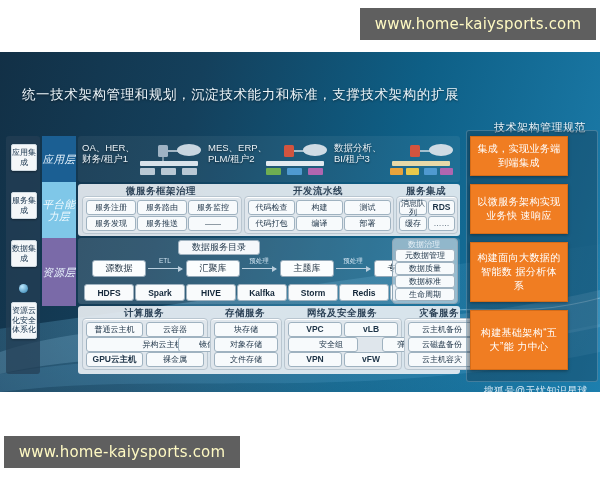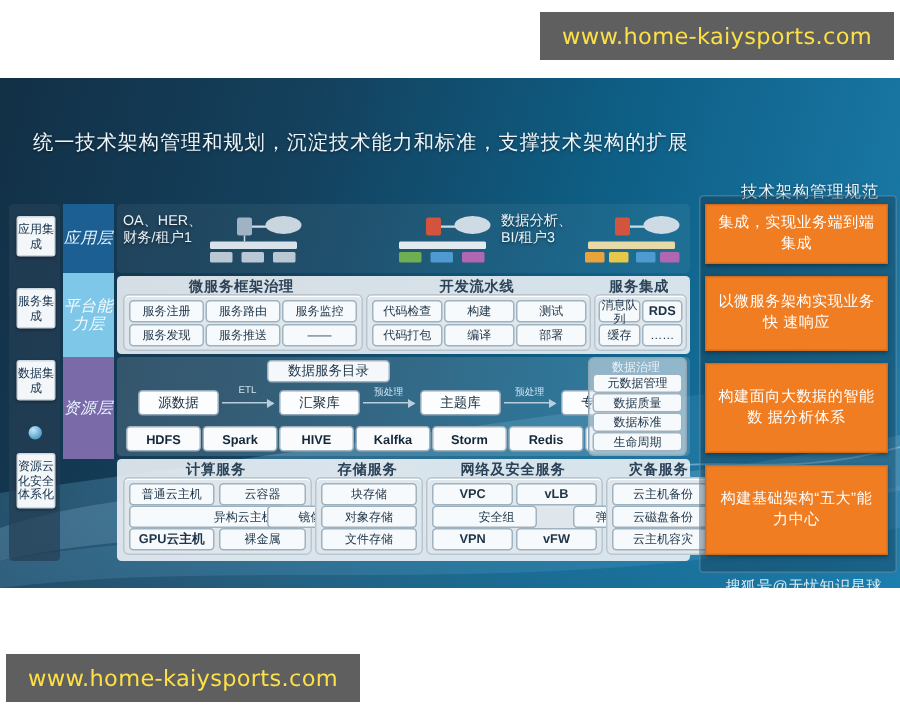--- a/index.html
+++ b/index.html
@@ -2,21 +2,21 @@
 <html><head>
 <meta charset="utf-8">
 <style>
   html,body{margin:0;padding:0;background:#fff;}
   body{width:600px;height:480px;overflow:hidden;
        font-family:"Liberation Sans","DejaVu Sans",sans-serif;}
 
   .stage{position:relative;width:600px;height:480px;background:#ffffff;}
 
   
-  .wm{position:absolute;background:#5f5f5f;color:#fde047;
+  .wm{position:absolute;background:#5f5f5f;color:#fef9c3;
       font-size:15px;letter-spacing:.2px;display:flex;align-items:center;
       justify-content:center;font-family:"DejaVu Sans",sans-serif;}
   .wm-top{left:360px;top:8px;width:236px;height:32px;}
   .wm-bottom{left:4px;top:436px;width:236px;height:32px;}
 
   
   .slide{position:absolute;left:0;top:52px;width:600px;height:340px;
          background:linear-gradient(105deg,#123046 0%,#14405c 30%,#0e5f86 62%,#1d7fae 100%);
          overflow:hidden;}
   .slide:before{content:"";position:absolute;left:-40px;bottom:-120px;width:760px;height:230px;
@@ -82,21 +82,21 @@
   .dl-arrow-lbl{position:absolute;color:#cfe3f0;font-size:6.5px;text-align:center;}
   .tech{position:absolute;background:#f9fbfc;border:1px solid #9fb2c0;border-radius:3px;
         color:#14283a;font-size:8.5px;font-weight:bold;display:flex;align-items:center;
         justify-content:center;}
   .gov{position:absolute;background:rgba(222,231,238,.55);border:1px solid #8fa6b6;border-radius:4px;}
   .gov-title{position:absolute;top:0;left:0;right:0;text-align:center;color:#e8f2f8;font-size:8px;}
 
   
   .rail{position:absolute;left:466px;top:78px;width:130px;height:250px;
         background:rgba(22,48,70,.35);border:1px solid rgba(150,190,215,.35);border-radius:3px;}
-  .opanel{position:absolute;left:470px;width:122px;background:#f07d22;color:#ffffff;
+  .opanel{position:absolute;left:470px;width:98px;background:#f07d22;color:#ffffff;
           border:1px solid #d56c19;display:flex;align-items:center;justify-content:center;
           text-align:center;font-size:10px;line-height:14px;letter-spacing:.4px;
           box-shadow:0 1px 3px rgba(0,0,0,.35);padding:0 6px;box-sizing:border-box;}
   .op1{top:84px;height:40px;}
   .op2{top:132px;height:50px;}
   .op3{top:190px;height:60px;}
   .op4{top:258px;height:60px;}
 
   .credit{position:absolute;right:12px;top:332px;color:#d9eaf5;font-size:10px;
           letter-spacing:.4px;}
@@ -143,20 +143,22 @@
           <line x1="36" y1="10" x2="46" y2="10" stroke="#cfdbe5" stroke-width="1.5"></line>
           <line x1="31" y1="16" x2="31" y2="20" stroke="#cfdbe5" stroke-width="1"></line>
           <g fill="#b9c8d4">
             <rect x="8" y="27" width="15" height="7" rx="1"></rect>
             <rect x="29" y="27" width="15" height="7" rx="1"></rect>
             <rect x="50" y="27" width="15" height="7" rx="1"></rect>
           </g>
         </svg>
       </div>
       <div class="tenant" style="left:130px;width:124px;">
+        <div class="tenant-label">MES、ERP、
+PLM/租户2</div>
         <svg class="topo" style="left:50px;" viewBox="0 0 74 36">
           <ellipse cx="57" cy="9" rx="12" ry="6" fill="#cfdbe4"></ellipse>
           <rect x="26" y="4" width="10" height="12" rx="1.5" fill="#d2543f"></rect>
           <rect x="8" y="20" width="58" height="5" rx="1" fill="#e2eaf0"></rect>
           <line x1="36" y1="10" x2="46" y2="10" stroke="#cfdbe5" stroke-width="1.5"></line>
           <g>
             <rect x="8" y="27" width="15" height="7" rx="1" fill="#6fae52"></rect>
             <rect x="29" y="27" width="15" height="7" rx="1" fill="#4f9ad0"></rect>
             <rect x="50" y="27" width="15" height="7" rx="1" fill="#b066b0"></rect>
           </g>

